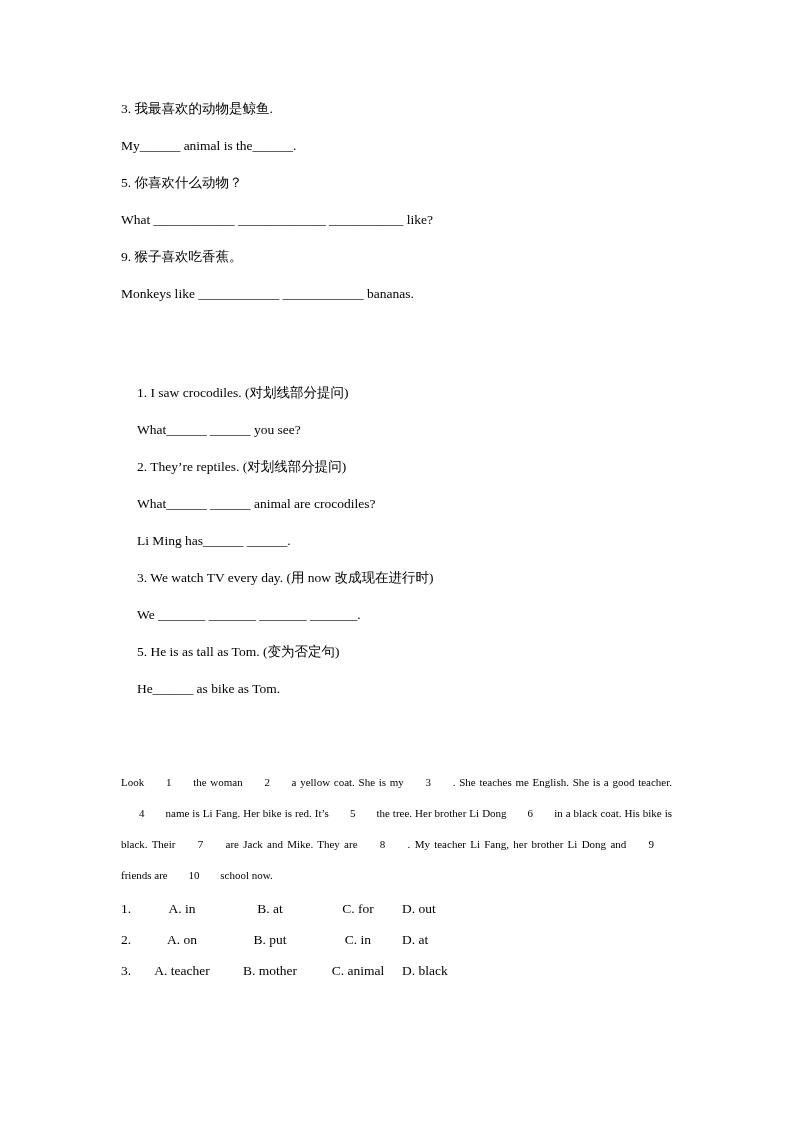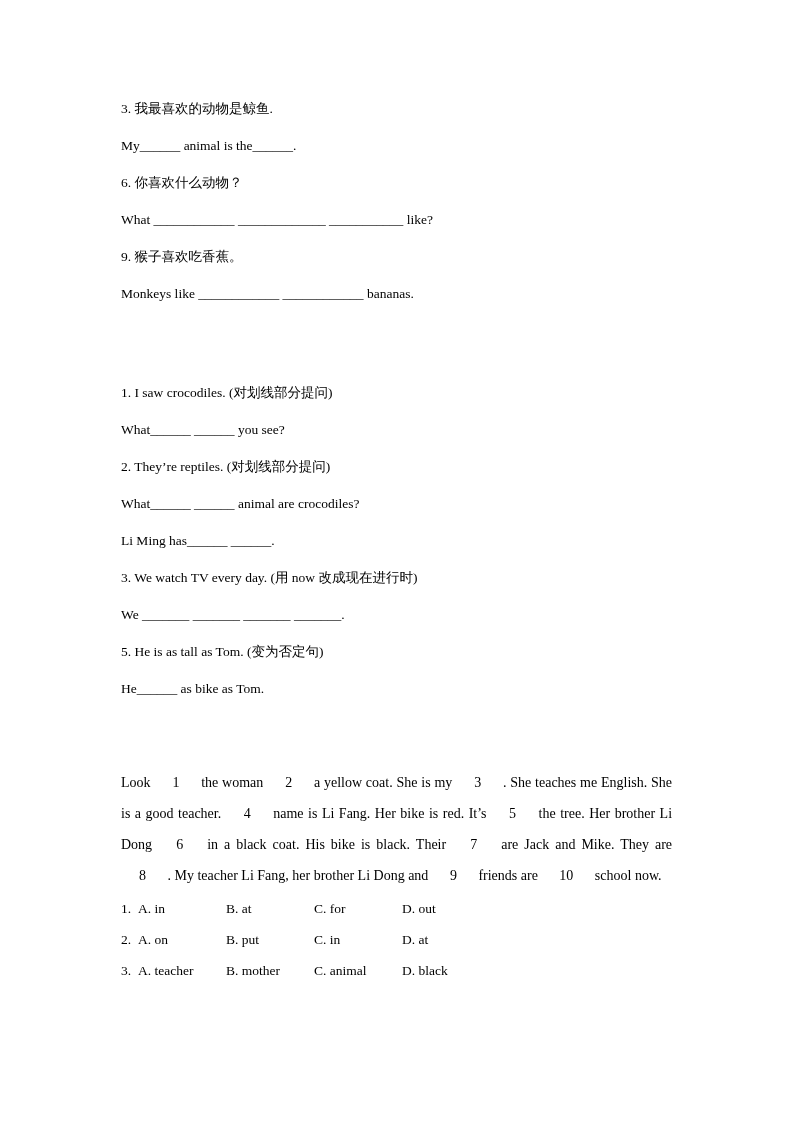--- a/index.html
+++ b/index.html
@@ -16,47 +16,47 @@
     width: 793px;
     height: 882px;
     padding: 90px 121px 0 121px;
     background: #ffffff;
   }
   .line {
     font-size: 13.5px;
     line-height: 37px;
     white-space: pre;
   }
-  .section-transform { margin-top: 62px; }
+  .section-transform { margin-top: 62px; margin-left: 16px; }
   .cloze-section { margin-top: 60px; }
   .cloze-paragraph {
-    font-size: 14px;
+    font-size: 11px;
     line-height: 31px;
     text-align: justify;
   }
   .blank { margin: 0 18px; }
   .options { margin-top: 2px; }
   .option-row {
     display: flex;
     font-size: 13.5px;
     line-height: 31px;
   }
   .opt-num { width: 17px; flex: 0 0 auto; }
-  .opt-choice { width: 88px; flex: 0 0 auto; }
+  .opt-choice { width: 88px; flex: 0 0 auto; text-align: center; }
   .opt-choice:last-child { width: auto; }
 </style>
 </head>
 <body>
 
 <div class="page">
 
   <div class="section-translate">
       <p class="line">3. 我最喜欢的动物是鲸鱼.</p>
       <p class="line">My______ animal is the______.</p>
-      <p class="line">6. 你喜欢什么动物？</p>
+      <p class="line">5. 你喜欢什么动物？</p>
       <p class="line">What ____________ _____________ ___________ like?</p>
       <p class="line">9. 猴子喜欢吃香蕉。</p>
       <p class="line">Monkeys like ____________ ____________ bananas.</p>
     </div>
 
   <div class="section-transform">
       <p class="line">1. I saw crocodiles. (对划线部分提问)</p>
       <p class="line">What______ ______ you see?</p>
       <p class="line">2. They’re reptiles. (对划线部分提问)</p>
       <p class="line">What______ ______ animal are crocodiles?</p>

